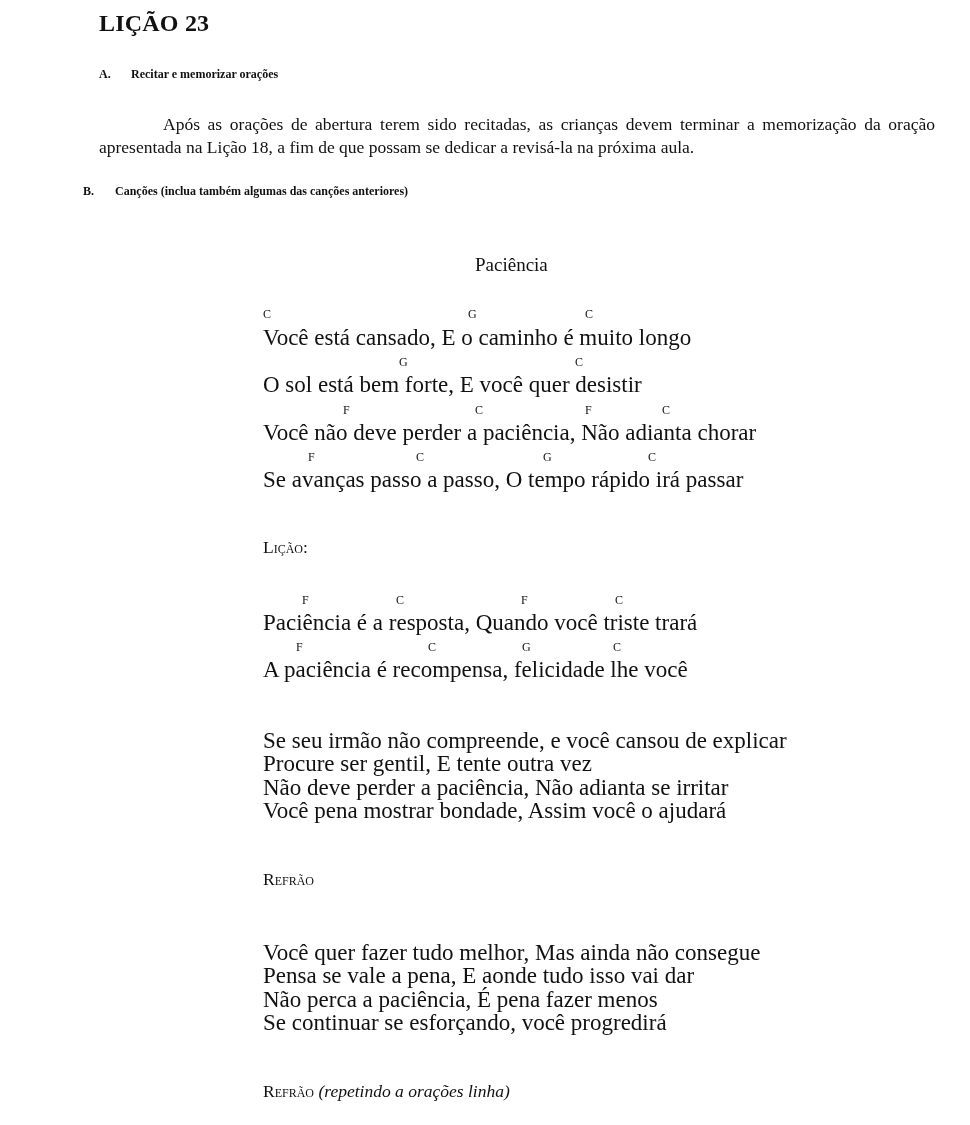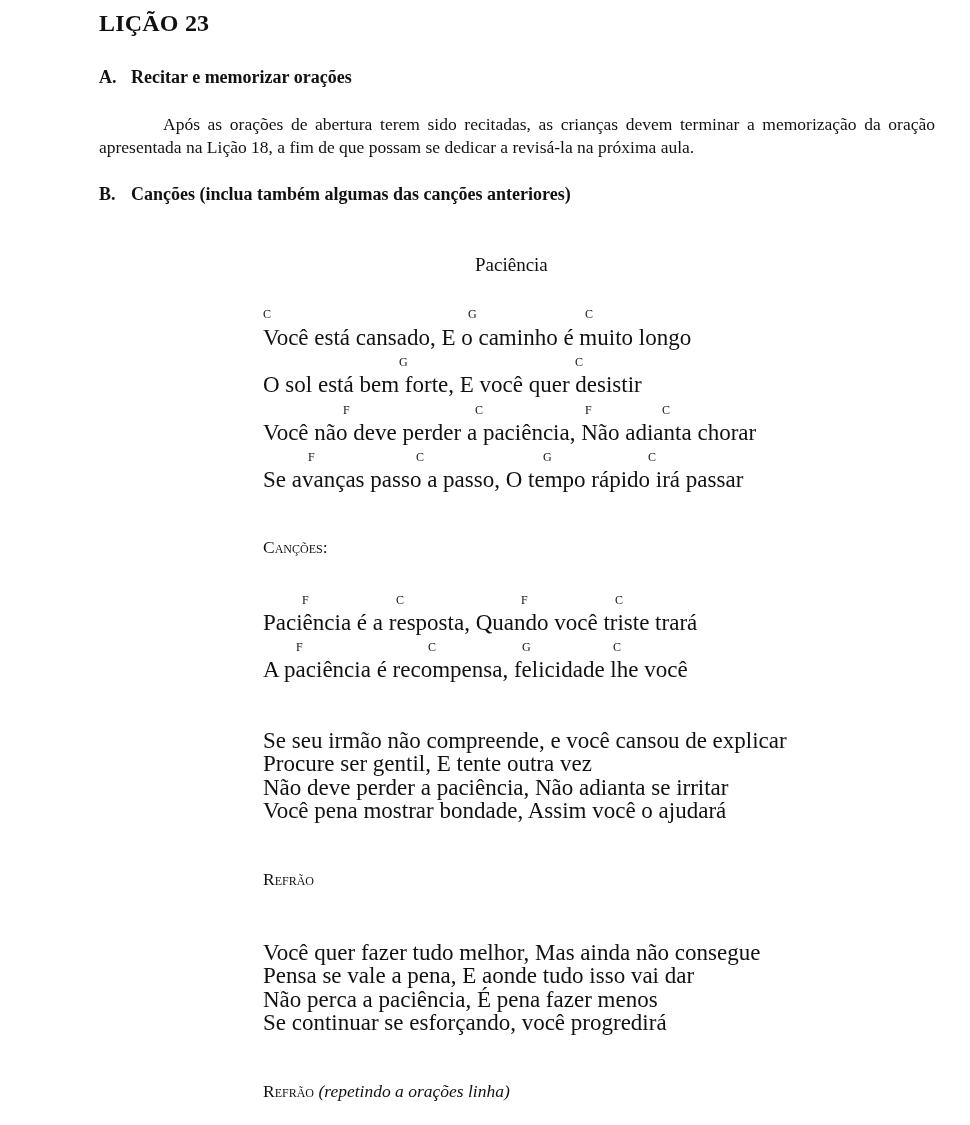--- a/index.html
+++ b/index.html
@@ -2,21 +2,21 @@
 <html><head>
 <meta charset="utf-8">
 <style>
   html, body { margin: 0; padding: 0; background: #ffffff; }
   body {
     width: 970px; height: 1125px; position: relative; overflow: hidden;
     font-family: "Liberation Serif", "DejaVu Serif", serif; color: #111;
   }
   .abs { position: absolute; white-space: nowrap; margin-left: 36px; }
   .title { left: 63px; top: 10px; font-size: 24px; font-weight: bold; letter-spacing: 0.2px; }
-  .section { font-size: 18px; font-weight: bold; }
+  .section { font-size: 12px; font-weight: bold; }
   .section .letter { display: inline-block; width: 32px; }
   .para { left: 63px; top: 113px; width: 836px; font-size: 17.5px; line-height: 23px; white-space: normal; text-align: justify; }
   .para .indent { display: inline-block; width: 64px; }
   .song-title { left: 439px; top: 254px; font-size: 19px; }
   .lyric { left: 227px; font-size: 23px; }
   .chord { font-size: 12px; font-family: "Liberation Serif", serif; }
   .refrain { left: 227px; font-size: 17.5px; }
   .sc { font-variant: small-caps; }
   .refrain .note { font-style: italic; }
 </style>
@@ -24,21 +24,21 @@
 <body>
 
 <div class="abs title">LIÇÃO 23</div>
 
 <div class="abs section" style="left:63px; top:67px;">
   <span class="letter">A.</span><span>Recitar e memorizar orações</span>
 </div>
 
 <div class="abs para"><span class="indent"></span><span>Após as orações de abertura terem sido recitadas, as crianças devem terminar a memorização da oração apresentada na Lição 18, a fim de que possam se dedicar a revisá-la na próxima aula.</span></div>
 
-<div class="abs section" style="left:63px; top:184px;font-family:Liberation Serif, serif;">
+<div class="abs section" style="left:47px; top:184px;font-family:Liberation Serif, serif;">
   <span class="letter">B.</span><span>Canções (inclua também algumas das canções anteriores)</span>
 </div>
 
 <div class="abs song-title">Paciência</div>
 
 <div class="abs chord" style="left:227px; top:307px;">C</div>
 <div class="abs chord" style="left:432px; top:307px;">G</div>
 <div class="abs chord" style="left:549px; top:307px;">C</div>
 <div class="abs lyric" style="top:325px;">Você está cansado, E o caminho é muito longo</div>
 
@@ -51,21 +51,21 @@
 <div class="abs chord" style="left:549px; top:403px;">F</div>
 <div class="abs chord" style="left:626px; top:403px;">C</div>
 <div class="abs lyric" style="top:420px;">Você não deve perder a paciência, Não adianta chorar</div>
 
 <div class="abs chord" style="left:272px; top:450px;">F</div>
 <div class="abs chord" style="left:380px; top:450px;">C</div>
 <div class="abs chord" style="left:507px; top:450px;">G</div>
 <div class="abs chord" style="left:612px; top:450px;">C</div>
 <div class="abs lyric" style="top:467px;">Se avanças passo a passo, O tempo rápido irá passar</div>
 
-<div class="abs refrain sc" style="top:537px;">Canções:</div>
+<div class="abs refrain sc" style="top:537px;">Lição:</div>
 
 <div class="abs chord" style="left:266px; top:593px;">F</div>
 <div class="abs chord" style="left:360px; top:593px;">C</div>
 <div class="abs chord" style="left:485px; top:593px;">F</div>
 <div class="abs chord" style="left:579px; top:593px;">C</div>
 <div class="abs lyric" style="top:610px;">Paciência é a resposta, Quando você triste trará</div>
 
 <div class="abs chord" style="left:260px; top:640px;">F</div>
 <div class="abs chord" style="left:392px; top:640px;">C</div>
 <div class="abs chord" style="left:486px; top:640px;">G</div>

